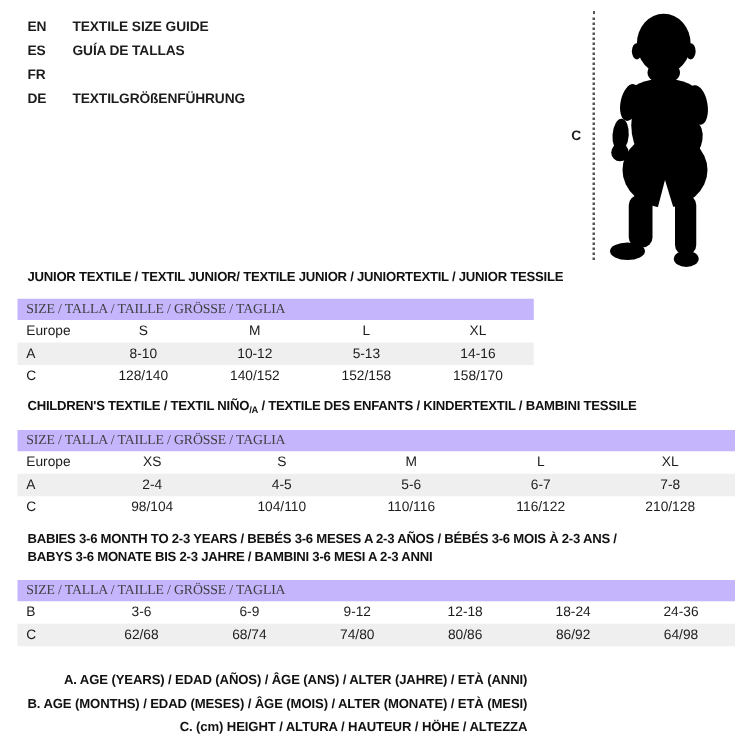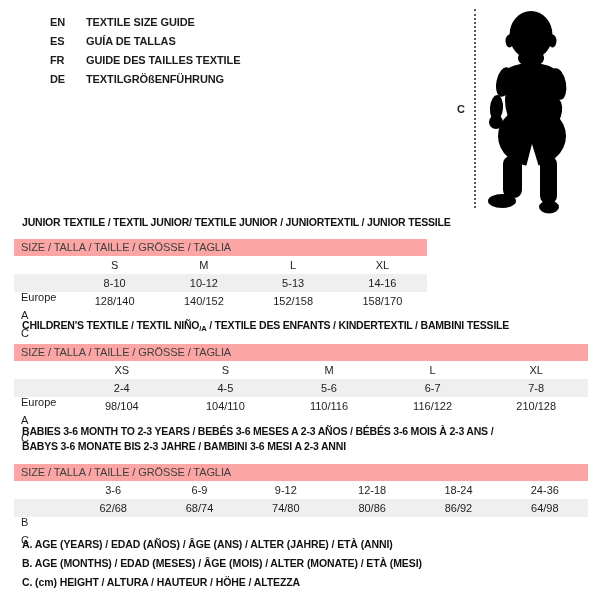--- a/index.html
+++ b/index.html
@@ -8,21 +8,21 @@
     position:relative;
     background:#ffffff;
     font-family:"Liberation Sans", sans-serif;
     color:#1c1c1c;
     overflow:hidden;
   }
 
   
   .lang-list { position:absolute; left:22px; top:13px; }
   .lang-row { display:flex; height:19px; line-height:19px; }
-  .lang-code { width:36px; font-size:11px; font-weight:bold; letter-spacing:-0.1px;margin-left:28px; }
+  .lang-code { width:36px; font-size:11px; font-weight:bold; letter-spacing:-0.1px; }
   .lang-label { font-size:11px; font-weight:bold; letter-spacing:-0.1px; }
 
   
   .figure-line {
     position:absolute; left:474px; top:9px; height:199px; width:0;
     border-left:2px dotted #555;
   }
   .figure-label {
     position:absolute; left:457px; top:103px;
     font-size:11px; font-weight:bold; color:#222;
@@ -40,32 +40,33 @@
   .title-children { top:319px; }
   .title-babies { top:424px; line-height:15px; }
 
   .size-table { position:absolute; left:14px; }
   .table-junior   { top:239px; width:413px; }
   .table-children { top:344px; width:574px; }
   .table-babies   { top:464px; width:574px; }
 
   .theader {
     height:17px; line-height:17px;
-    background:#fca5a5; color:#404040;
+    background:#c4b5fd; color:#404040;
     font-size:11px; padding-left:7px; letter-spacing:-0.1px;
     white-space:nowrap;
+    font-family:Liberation Serif, serif;
   }
   .trow { display:flex; height:18px; line-height:18px; font-size:11px; }
   .trow.alt { background:#efefef; }
-  .tcell.label { width:56px; padding-left:7px;margin-top:32px; }
+  .tcell.label { width:56px; padding-left:7px; }
   .tcell.val { flex:1; text-align:center; }
   .cells-wrap { display:contents; }
 
   
-  .legend { position:absolute; left:22px; top:535px; }
+  .legend { position:absolute; left:22px; top:535px;text-align:right; }
   .legend-line {
     height:19px; line-height:19px;
     font-size:10.5px; font-weight:bold; letter-spacing:-0.1px; color:#111;
     white-space:nowrap;
   }
 </style>
 </head>
 <body>
 
 <div class="lang-list">
@@ -75,21 +76,20 @@
       <div class="lang-label">TEXTILE SIZE GUIDE</div>
     </div>
 
     <div class="lang-row">
       <div class="lang-code">ES</div>
       <div class="lang-label">GUÍA DE TALLAS</div>
     </div>
 
     <div class="lang-row">
       <div class="lang-code">FR</div>
-      <div class="lang-label">GUIDE DES TAILLES TEXTILE</div>
     </div>
 
     <div class="lang-row">
       <div class="lang-code">DE</div>
       <div class="lang-label">TEXTILGRÖßENFÜHRUNG</div>
     </div>
 
   </div>
 
 <div class="figure-line"></div>

